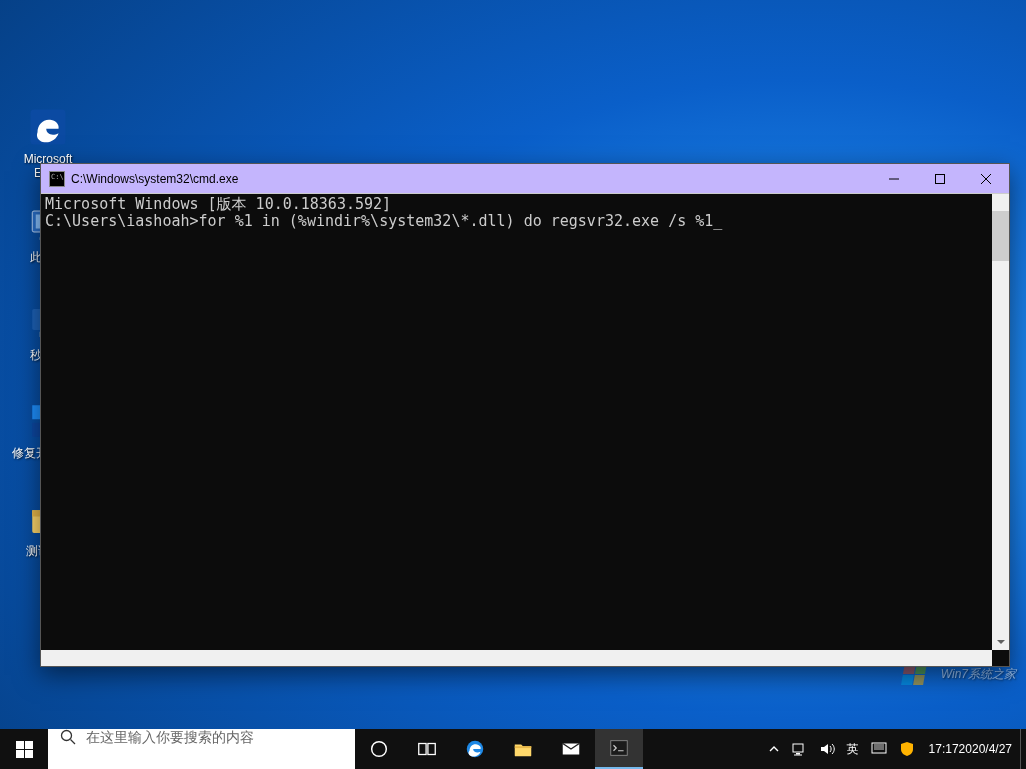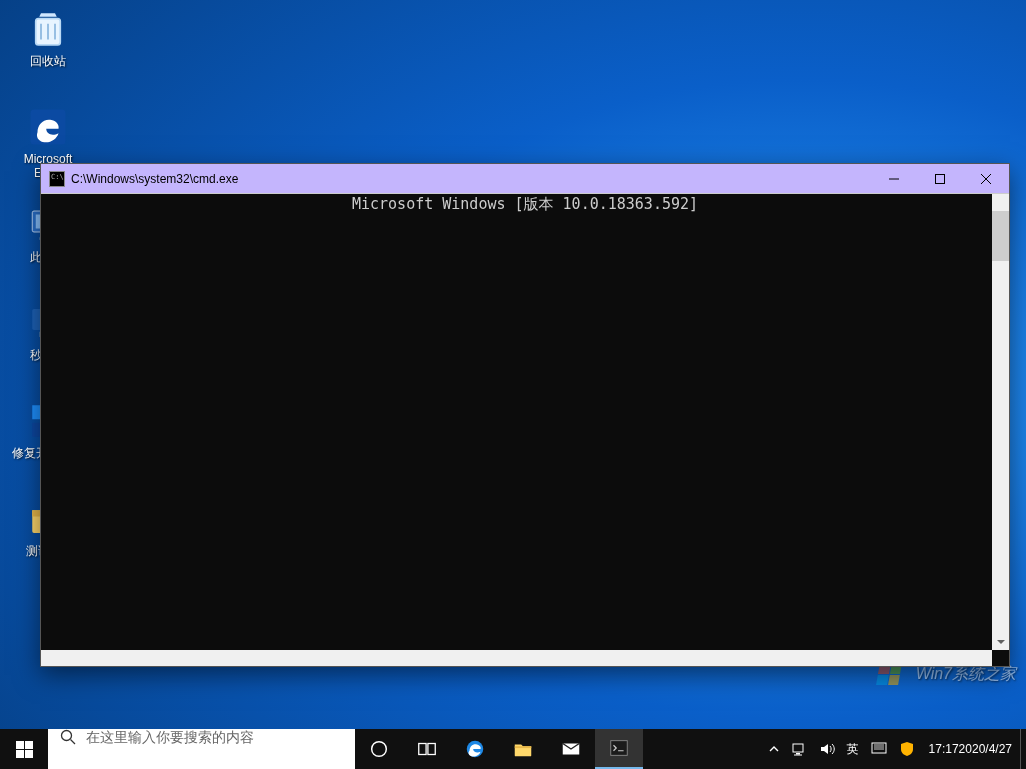--- a/index.html
+++ b/index.html
@@ -49,21 +49,20 @@
   .win-btn { width:46px; height:30px; display:flex; align-items:center; justify-content:center; cursor:pointer; }
   .win-btn svg { width:10px; height:10px; }
 
   .terminal-body {
     position:absolute; top:30px; left:0; right:0; bottom:0;
     background:#0c0c0c; color:#ccc;
     font-family: "NSimSun","SimSun","Consolas",monospace;
     font-size: 15px; line-height: 17px;
     padding: 2px 4px;
     overflow:hidden;
-    text-align:center;
   }
   .terminal-body .line { white-space: pre; }
   .cursor::after { content:"_"; color:#ccc; animation: blink 1s step-start infinite; }
   @keyframes blink { 50% { opacity:0; } }
   .scrollbar-v {
     position:absolute; top:30px; right:0; bottom:16px; width:17px;
     background:#f0f0f0;
   }
   .scrollbar-v .thumb { position:absolute; top:17px; left:0; right:0; height:50px; background:#cdcdcd; }
   .scrollbar-v .arrow { position:absolute; left:0; right:0; height:17px; background:#f0f0f0; display:flex; align-items:center; justify-content:center; cursor:pointer;}
@@ -98,43 +97,33 @@
     margin-left:auto; display:flex; align-items:center; color:#fff; font-size:12px;
     height:40px;
   }
   .tray .tray-item { height:40px; display:flex; align-items:center; justify-content:center; padding:0 6px; cursor:pointer;}
   .tray .clock { text-align:left; line-height:1.2; padding:0 8px; font-size:12px;}
   .tray .chev { padding:0 6px;}
   .show-desktop { width:6px; height:40px; border-left:1px solid #555; cursor:pointer;}
 
   .watermark {
     position:absolute; right:10px; bottom:44px; opacity:0.55; color:#fff;
-    font-size:16px; font-style:italic; display:flex; align-items:center; gap:16px;
+    font-size:12px; font-style:italic; display:flex; align-items:center; gap:16px;
     text-shadow:1px 1px 2px #000;
     margin-left:44px;
   }
   .watermark .wlogo { width:22px; height:22px; display:grid; grid-template-columns:1fr 1fr; grid-template-rows:1fr 1fr; gap:1px; transform: skewX(-10deg);}
   .watermark .wlogo div:nth-child(1){background:#f25022;} .watermark .wlogo div:nth-child(2){background:#7fba00;}
   .watermark .wlogo div:nth-child(3){background:#00a4ef;} .watermark .wlogo div:nth-child(4){background:#ffb900;}
 </style>
 </head>
 <body>
 
 <div class="desktop">
 
-  <div class="desktop-icon" style="top:8px;left:10px">
-    <div class="icon-img">
-      <svg viewBox="0 0 48 48">
-          <rect x="10" y="12" width="28" height="30" rx="3" fill="#e8f4ff" stroke="#b9d9f5" stroke-width="2"></rect>
-          <path d="M14 10h20l-2-4H16z" fill="#cfe7ff"></path>
-          <path d="M16 18v18M24 18v18M32 18v18" stroke="#8cb8e0" stroke-width="2"></path>
-        </svg>
-    </div>
-    <span class="label">回收站</span>
-  </div>
 
   <div class="desktop-icon" style="top:106px;left:10px">
     <div class="icon-img">
       <svg viewBox="0 0 48 48">
           <rect x="4" y="4" width="40" height="40" rx="4" fill="#0b4aa2"></rect>
           <path d="M12 30c0-9 7-16 16-14 6 1 9 6 8 10H22c0 6 7 9 14 5-2 7-10 12-18 10C13 40 10 35 12 30z" fill="#fff"></path>
         </svg>
     </div>
     <span class="label">Microsoft Edge</span>
   </div>
@@ -211,20 +200,21 @@
       </div>
       <div class="win-btn close">
         <svg viewBox="0 0 10 10">
             <path d="M0 0l10 10M10 0L0 10" stroke="#000" stroke-width="1"></path>
           </svg>
       </div>
     </div>
     <div class="terminal-body">
       <div class="line">Microsoft Windows [版本 10.0.18363.592]</div>
       <div class="line"></div>
+      <div class="line"><span>C:\Users\iashoah&gt;</span><span>for %1 in (%windir%\system32\*.dll) do regsvr32.exe /s %1</span><span class="cursor"></span></div>
     </div>
     <div class="scrollbar-v">
       <div class="arrow up"></div>
       <div class="thumb"></div>
       <div class="arrow down"></div>
     </div>
     <div class="scrollbar-h"></div>
   </div>
 
 </div>

